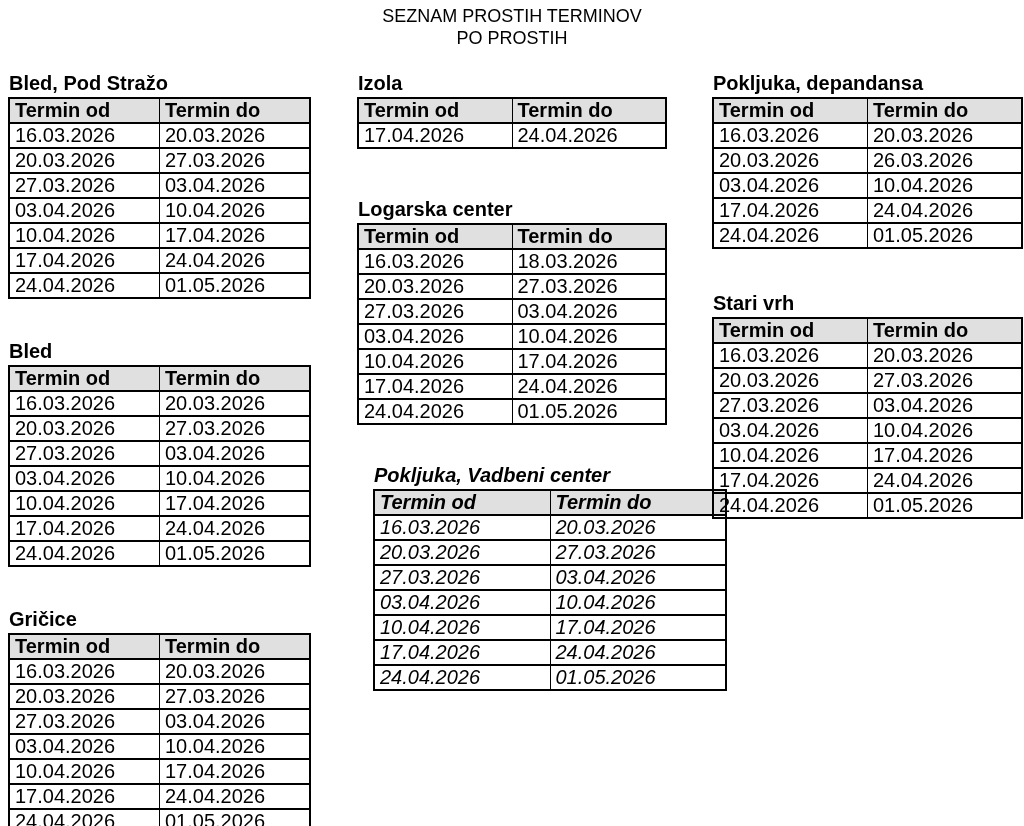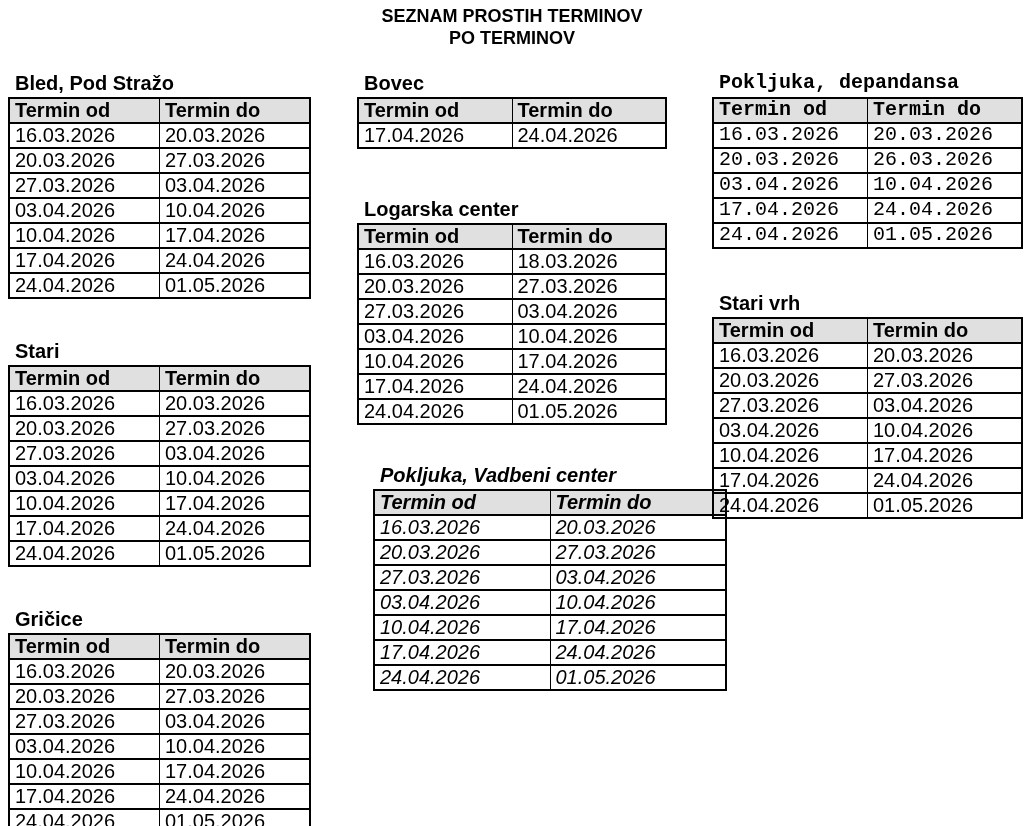--- a/index.html
+++ b/index.html
@@ -14,30 +14,30 @@
     position:relative;
     background:var(--page-bg);
     color:var(--text-color);
     font-family:"Liberation Sans","DejaVu Sans",sans-serif;
     overflow:hidden;
   }
   .doc-title{
     position:absolute;
     top:5px;left:0;width:1024px;
     text-align:center;
-    font-weight:bold;
+    font-weight:normal;
     font-size:18px;
     line-height:22px;
   }
   .tbl-section{position:absolute;}
   .tbl-section h2{
     font-size:20px;
     line-height:20px;
     font-weight:bold;
-    margin:0 0 4px 7px;
+    margin:0 0 4px 1px;
     white-space:nowrap;
   }
   table.dates{
     width:100%;
     border-collapse:collapse;
     table-layout:fixed;
     border:2px solid var(--border-color);
   }
   table.dates th, table.dates td{
     border:1px solid var(--border-color);
@@ -55,29 +55,29 @@
     background:var(--header-bg);
     font-weight:bold;
   }
   
   #s0{left:8px;  top:73px;  width:303px;}
   #s1{left:8px;  top:341px; width:303px;}
   #s2{left:8px;  top:609px; width:303px;}
   #s3{left:357px;top:73px;  width:310px;}
   #s4{left:357px;top:199px; width:310px;}
   #s5{left:373px;top:465px; width:354px;font-style:italic;}
-  #s6{left:712px;top:73px;  width:311px;font-family:Liberation Mono, monospace;}
+  #s6{left:712px;top:73px;  width:311px;}
   #s7{left:712px;top:293px; width:311px;}
 </style>
 </head>
 <body>
 
 <header class="doc-title">
   <div>SEZNAM PROSTIH TERMINOV</div>
-  <div>PO TERMINOV</div>
+  <div>PO PROSTIH</div>
 </header>
 
 <section id="s0" class="tbl-section">
   <h2>Bled, Pod Stražo</h2>
   <table class="dates">
     <thead>
       <tr>
         <th>Termin od</th>
         <th>Termin do</th>
       </tr>
@@ -109,21 +109,21 @@
         </tr>
         <tr>
           <td>24.04.2026</td>
           <td>01.05.2026</td>
         </tr>
       </tbody>
   </table>
 </section>
 
 <section id="s1" class="tbl-section">
-  <h2>Stari</h2>
+  <h2>Bled</h2>
   <table class="dates">
     <thead>
       <tr>
         <th>Termin od</th>
         <th>Termin do</th>
       </tr>
     </thead>
     <tbody>
         <tr>
           <td>16.03.2026</td>
@@ -193,21 +193,21 @@
         </tr>
         <tr>
           <td>24.04.2026</td>
           <td>01.05.2026</td>
         </tr>
       </tbody>
   </table>
 </section>
 
 <section id="s3" class="tbl-section">
-  <h2>Bovec</h2>
+  <h2>Izola</h2>
   <table class="dates">
     <thead>
       <tr>
         <th>Termin od</th>
         <th>Termin do</th>
       </tr>
     </thead>
     <tbody>
         <tr>
           <td>17.04.2026</td>

